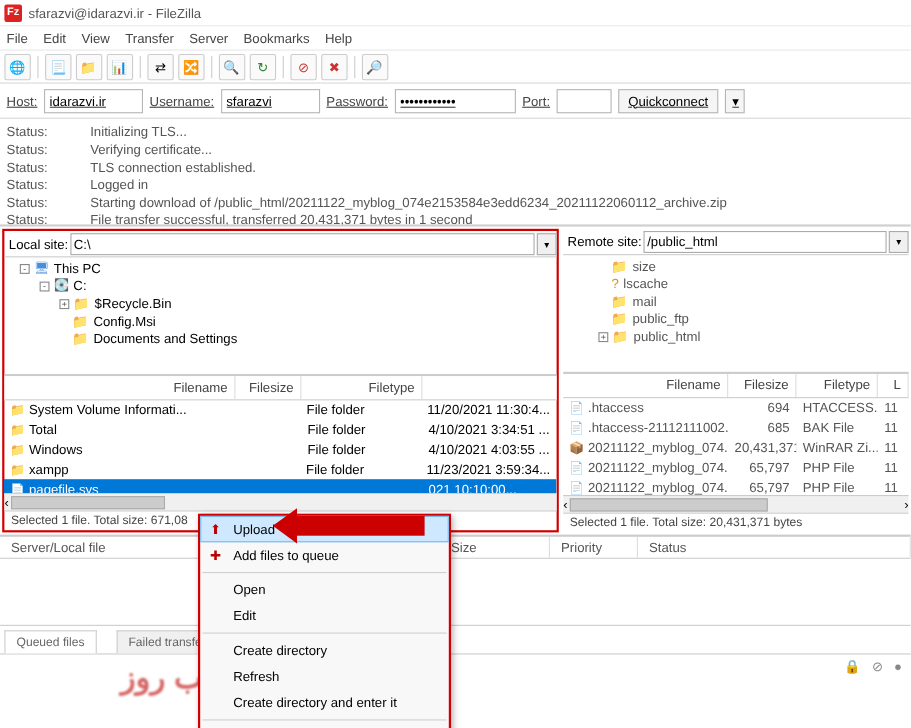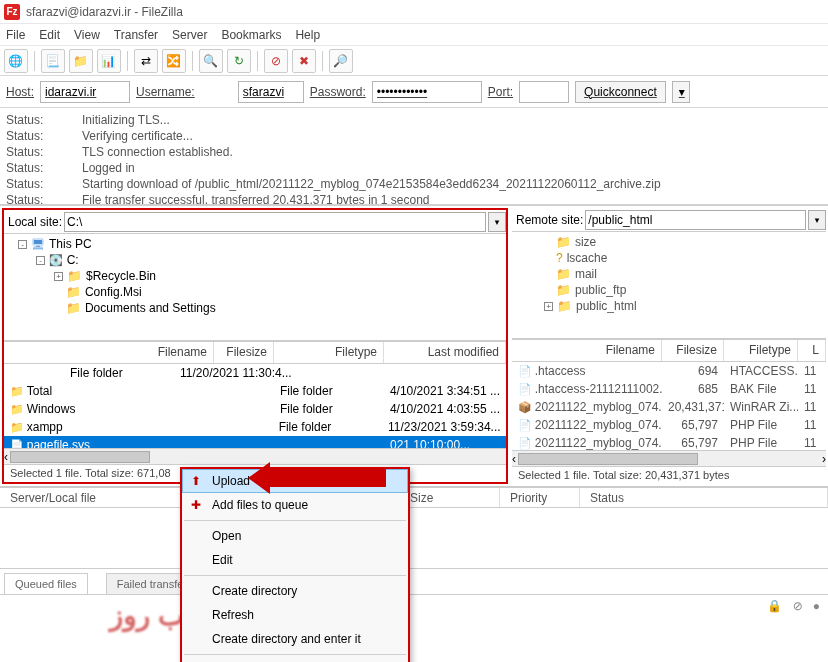--- a/index.html
+++ b/index.html
@@ -96,21 +96,21 @@
   <div class="tb-btn" style="color:#c33;">⊘</div>
   <div class="tb-btn" style="color:#c33;">✖</div>
   <div class="tb-sep"></div>
   <div class="tb-btn">🔎</div>
 </div>
 
 <div class="conn-row">
   <label>Host:</label>
   <input style="width: 90px;" value="idarazvi.ir">
   <label>Username:</label>
-  <input style="width: 66px; margin-left: 37px;" value="sfarazvi">
+  <input style="width: 90px;" value="sfarazvi">
   <label>Password:</label>
   <input style="width: 110px;" value="••••••••••••">
   <label>Port:</label>
   <input style="width: 50px;" value="">
   <button class="conn-btn">Quickconnect</button>
   <button class="drop">▾</button>
 </div>
 
 <div class="log">
   <div class="log-row">
@@ -169,24 +169,24 @@
         </div>
       <div class="tree-item" style="padding-left:58px">
           <span class="folder-ico">📁</span>
           <span>Documents and Settings</span>
         </div>
     </div>
     <div class="grid-head">
       <div class="gh" style="width:210px">Filename</div>
       <div class="gh" style="width:60px">Filesize</div>
       <div class="gh" style="width:110px">Filetype</div>
-      <div class="gh" style="flex:1">Last modified</div>
     </div>
     <div class="grid-body">
       <div class="grid-row">
+          <span class="gc" style="width:210px"><span class="folder-ico file-ico">📁</span><span>System Volume Informati...</span></span>
           <span class="gc" style="width:60px"></span>
           <span class="gc" style="width:110px">File folder</span>
           <span class="gc">11/20/2021 11:30:4...</span>
         </div>
       <div class="grid-row">
           <span class="gc" style="width:210px"><span class="folder-ico file-ico">📁</span><span>Total</span></span>
           <span class="gc" style="width:60px"></span>
           <span class="gc" style="width:110px">File folder</span>
           <span class="gc">4/10/2021 3:34:51 ...</span>
         </div>

